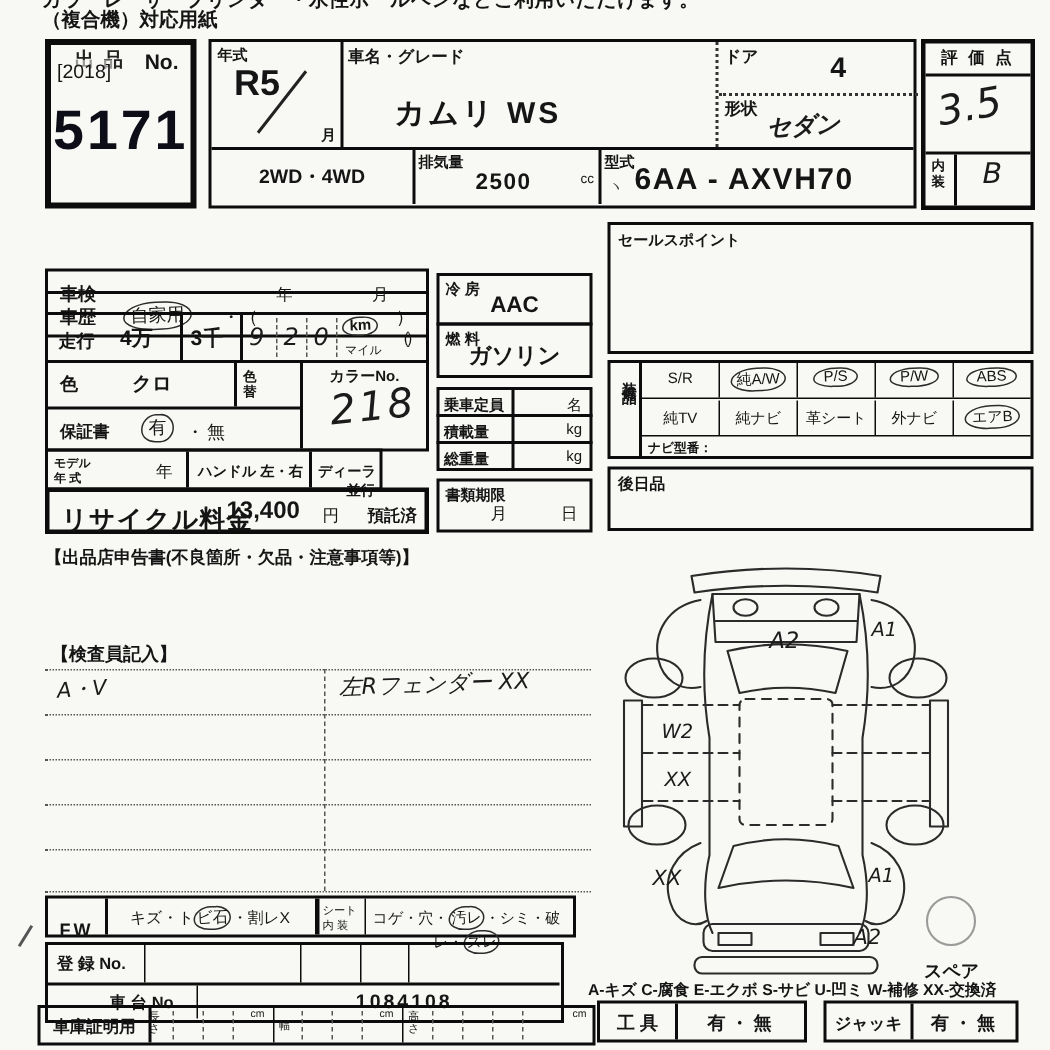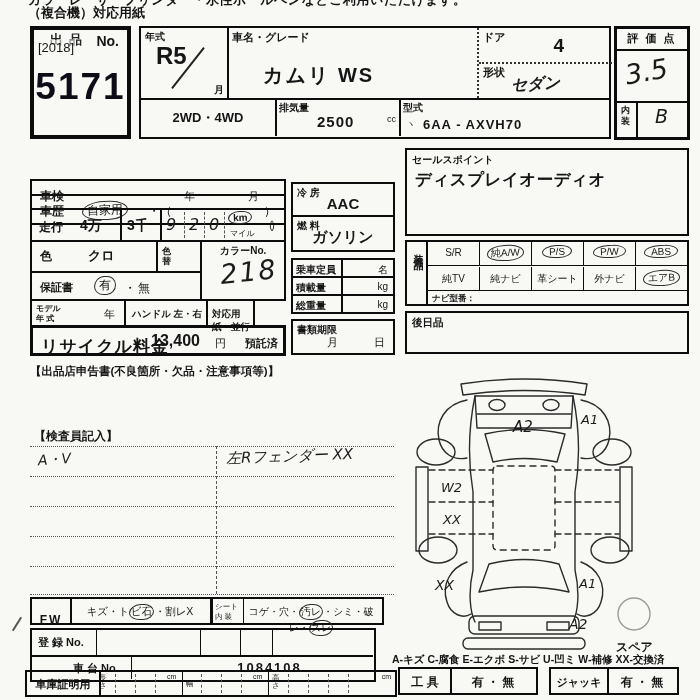--- a/index.html
+++ b/index.html
@@ -64,21 +64,21 @@
       <div class="abs b" style="left:0;right:0;top:9px;text-align:center;font-size:13px;">2WD・4WD</div>
     </div>
     <div class="abs" style="left:134px;top:72px;width:124px;height:36px;border-right:2px solid #0c0c0c;">
       <span class="abs cell-label" style="left:4px;top:1px;">排気量</span>
       <span class="abs b" style="left:42px;top:13px;font-size:15px;letter-spacing:1px;">2500</span>
       <span class="abs" style="right:3px;top:14px;font-size:9px;">cc</span>
     </div>
     <div class="abs" style="left:258px;top:72px;width:211px;height:36px;">
       <span class="abs cell-label" style="left:4px;top:1px;">型式</span>
       <span class="abs" style="left:7px;bottom:5px;font-size:9px;color:#444;">ヽ</span>
-      <span class="abs b" style="left:24px;bottom:4px;font-size:13px;letter-spacing:1px;">6AA - AXVH70</span>
+      <span class="abs b" style="left:24px;bottom:4px;font-size:20px;letter-spacing:1px;">6AA - AXVH70</span>
     </div>
   </div>
 
   <div class="box thick" style="left:614px;top:26px;width:76px;height:114px;">
     <div class="abs b" style="left:0;right:0;top:2px;text-align:center;font-size:11px;letter-spacing:2px;">評 価 点</div>
     <div class="hline" style="top:20px;"></div>
     <div class="abs hw" style="left:8px;top:27px;font-size:27px;transform:rotate(-10deg);">3.5</div>
     <div class="hline" style="top:72px;"></div>
     <div class="abs" style="left:0;top:74px;width:19px;bottom:0;border-right:2px solid #0c0c0c;">
       <div class="abs b" style="left:4px;top:2px;width:10px;font-size:9px;line-height:11px;">内装</div>
@@ -138,21 +138,21 @@
       </div>
     </div>
 
     <div class="box" style="left:0;top:149px;width:225px;height:28px;">
       <div class="abs b" style="left:4px;top:3px;width:30px;font-size:8px;line-height:9px;">モデル</div>
       <div class="abs b" style="left:4px;top:13px;width:30px;font-size:8px;line-height:9px;">年 式</div>
       <span class="abs" style="left:72px;top:6px;font-size:11px;">年</span>
       <div class="vline" style="left:92px;"></div>
       <span class="abs b" style="left:100px;top:7px;font-size:9.5px;">ハンドル 左・右</span>
       <div class="vline" style="left:174px;"></div>
-      <span class="abs b" style="left:180px;top:7px;font-size:9.5px;">対応用紙・並行</span>
+      <span class="abs b" style="left:180px;top:7px;font-size:9.5px;">ディーラー・並行</span>
     </div>
 
     <div class="box" style="left:0;top:175px;width:256px;height:31px;border-width:3px;">
       <span class="abs b" style="left:8px;top:7px;font-size:17px;letter-spacing:1px;">リサイクル料金</span>
       <span class="abs b" style="left:118px;top:4px;font-size:16px;">13,400</span>
       <span class="abs" style="left:182px;top:8px;font-size:11px;">円</span>
       <span class="abs b" style="right:5px;top:8px;font-size:11px;">預託済</span>
     </div>
   </div>
 
@@ -180,21 +180,20 @@
     <span class="abs" style="right:5px;top:3px;font-size:10px;">kg</span>
   </div>
   <div class="box" style="left:291px;top:319px;width:104px;height:36px;">
     <span class="abs cell-label" style="left:4px;top:2px;">書類期限</span>
     <span class="abs" style="left:34px;bottom:3px;font-size:11px;">月</span>
     <span class="abs" style="right:8px;bottom:3px;font-size:11px;">日</span>
   </div>
 
   <div class="box" style="left:405px;top:148px;width:284px;height:88px;">
     <span class="abs cell-label" style="left:5px;top:3px;">セールスポイント</span>
-    <div class="abs b" style="left:8px;top:19px;font-size:16.5px;letter-spacing:.5px;">ディスプレイオーディオ</div>
   </div>
 
   <div class="box" style="left:405px;top:240px;width:284px;height:66px;">
     <div class="abs" style="left:0;top:0;bottom:0;width:19px;border-right:2px solid #0c0c0c;">
       <div class="abs b" style="left:4px;top:4px;font-size:10px;writing-mode:vertical-rl;text-orientation:upright;letter-spacing:3px;">装備品</div>
     </div>
 
     <div class="abs" style="left:21px;top:0;right:0;height:23px;border-bottom:1.5px solid #0c0c0c;display:flex;">
       <div style="flex:1;border-right:1.5px solid #0c0c0c;text-align:center;font-size:10px;padding-top:5px;"><span>S/R</span></div>
       <div style="flex:1;border-right:1.5px solid #0c0c0c;text-align:center;font-size:10px;padding-top:3px;"><span class="circ" style="padding:0 3px;">純A/W</span></div>

